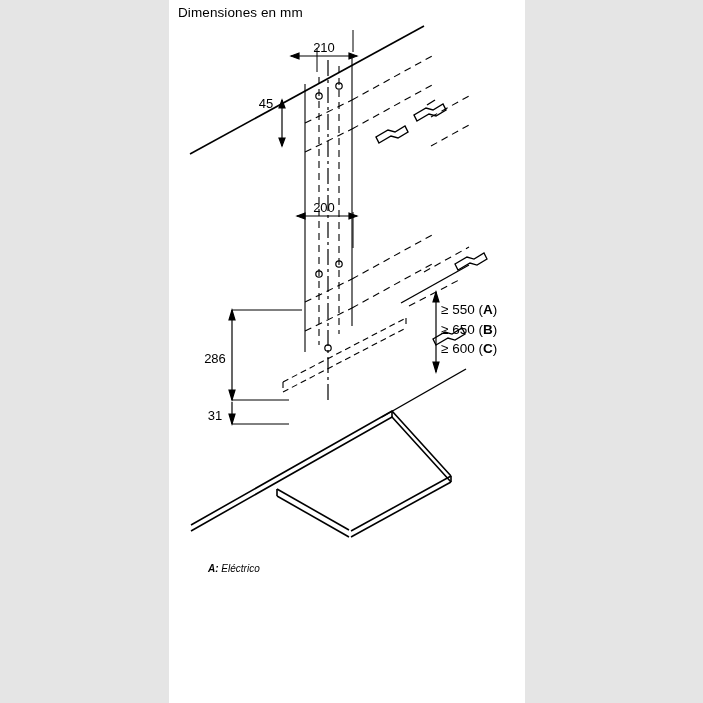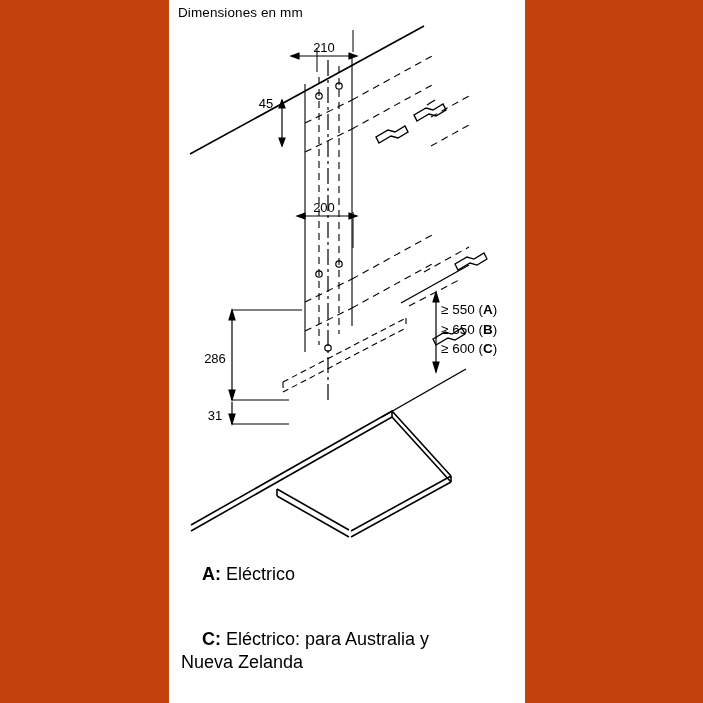--- a/index.html
+++ b/index.html
@@ -10,21 +10,22 @@
   body {
     width: 703px;
     height: 703px;
     font-family: "Liberation Sans", sans-serif;
     overflow: hidden;
   }
   #page {
     position: relative;
     width: 703px;
     height: 703px;
-    background: #c2410c;
+    background: #e5e5e5;
+    text-align: right;
   }
   #sheet {
     position: absolute;
     left: 169px;
     top: 0;
     width: 356px;
     height: 703px;
     background: #ffffff;
   }
   #title {
@@ -37,24 +38,25 @@
   }
   #drawing {
     position: absolute;
     left: 0;
     top: 0;
     width: 356px;
     height: 703px;
   }
   .legend {
     position: absolute;
-    left: 12px;
-    font-size: 18px;
+    left: 18px;
+    font-size: 10px;
     color: #000;
     line-height: 1.28;
+    font-style: italic;
   }
   .legend b {
     font-weight: bold;
   }
   .legend .txt {
     display: inline;
   }
   #legendA { top: 563px; }
   #legendB { top: 597px; width: 330px; }
   #legendC { top: 628px; width: 300px; }
@@ -223,18 +225,15 @@
       <text x="272" y="314" font-size="13.5" fill="#000">≥ 550 (<tspan font-weight="bold">A</tspan>)</text>
       <text x="272" y="334" font-size="13.5" fill="#000">≥ 650 (<tspan font-weight="bold">B</tspan>)</text>
       <text x="272" y="353" font-size="13.5" fill="#000">≥ 600 (<tspan font-weight="bold">C</tspan>)</text>
     </svg>
 
     <div class="legend" id="legendA">
       <span class="hang"><b>A:</b> <span class="txt">Eléctrico</span></span>
     </div>
 
 
-    <div class="legend" id="legendC">
-      <span class="hang"><b>C:</b> <span class="txt">Eléctrico: para Australia y Nueva Zelanda</span></span>
-    </div>
 
   </div>
 </div>
 
 </body></html>

